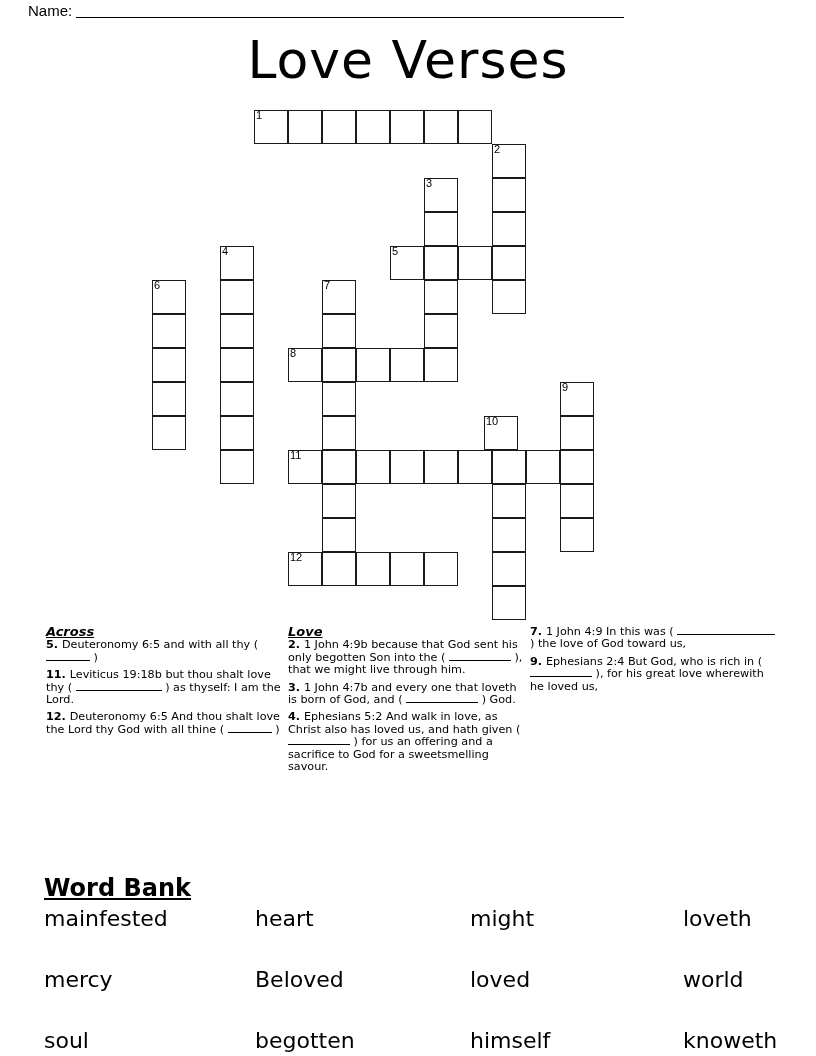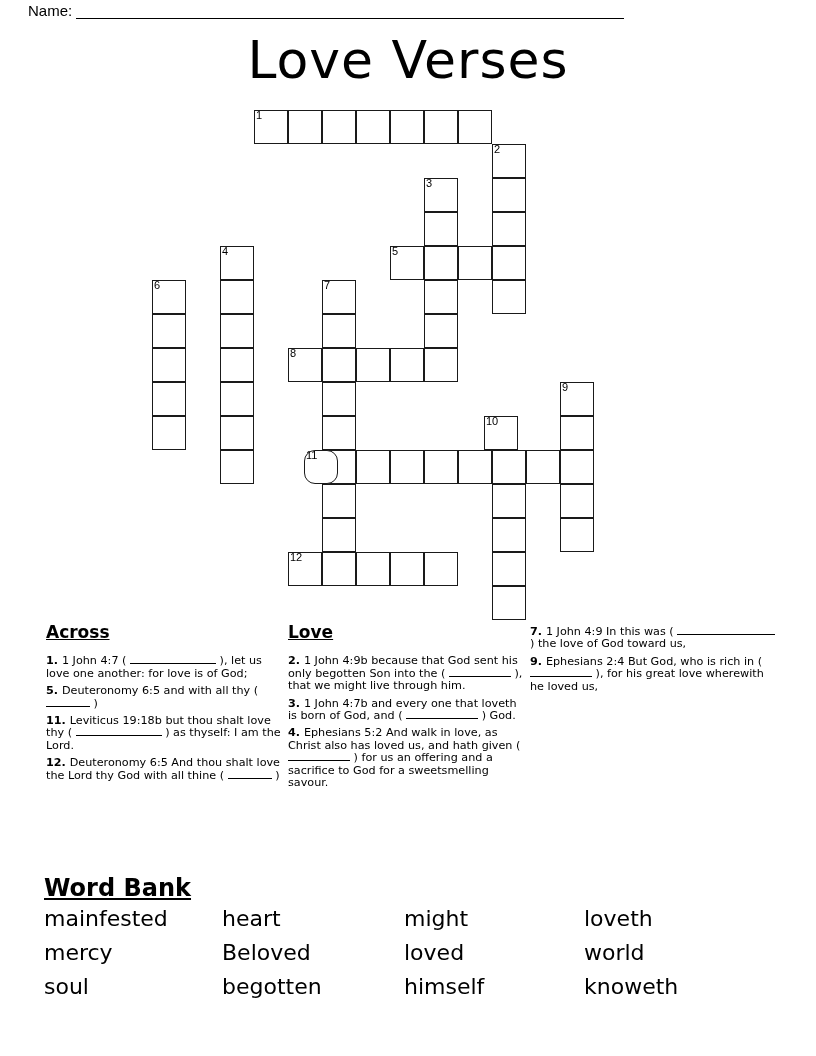--- a/index.html
+++ b/index.html
@@ -4,21 +4,21 @@
 <style>
   html,body{margin:0;padding:0;}
   body{
     width:816px;height:1056px;background:#ffffff;
     font-family:"DejaVu Sans","Liberation Sans",sans-serif;
     color:#000;position:relative;overflow:hidden;
   }
   .page{position:relative;width:816px;height:1056px;}
 
   
-  .name-row{position:absolute;left:28px;top:2px;display:flex;align-items:flex-end;}
+  .name-row{position:absolute;left:28px;top:2px;display:flex;align-items:center;}
   .name-label{font-family:"Liberation Sans",sans-serif;font-size:15px;}
   .name-rule{display:inline-block;width:548px;border-bottom:1px solid #000;margin-left:4px;height:13px;}
 
   
   .title{
     position:absolute;left:0;top:34px;width:816px;text-align:center;
     font-family:"DejaVu Sans",sans-serif;font-size:52px;font-weight:400;
     letter-spacing:1px;line-height:1;
   }
 
@@ -33,33 +33,33 @@
     font-family:"Liberation Sans",sans-serif;
     font-size:11px;line-height:12px;font-weight:400;
   }
 
   
   .clues{position:absolute;left:0;top:626px;width:816px;height:200px;}
   .clue-col{position:absolute;top:0;font-family:"DejaVu Sans",sans-serif;font-size:11.2px;line-height:12.4px;}
   .clue-col.c1{left:46px;width:240px;}
   .clue-col.c2{left:288px;width:238px;}
   .clue-col.c3{left:530px;width:250px;}
-  .clue-head{font-weight:700;text-decoration:underline;font-size:17px;margin-bottom:17px;display:block;}
+  .clue-head{font-weight:700;text-decoration:underline;font-size:13px;margin-bottom:1px;display:block;font-style:italic;}
   .clue{margin-bottom:5px;display:block;}
   .clue b{font-weight:700;}
   .blank{display:inline-block;border-bottom:1px solid #000;vertical-align:baseline;} .b5{width:44px;}
   .b7{width:62px;} .b8{width:72px;} .b9{width:86px;} .b10{width:98px;}
 
   
   .wb{position:absolute;left:44px;top:843px;width:740px;margin-top:32px;}
   .wb-title{
     font-family:"DejaVu Sans",sans-serif;font-size:24px;font-weight:700;
     text-decoration:underline;display:block;margin-bottom:4px;line-height:26px;
   }
-  .wb-grid{display:grid;grid-template-columns:178px 182px 180px 180px;row-gap:6px;}
+  .wb-grid{display:grid;grid-template-columns:178px 182px 180px 180px;row-gap:6px;gap:33px;}
   .wb-word{font-family:"DejaVu Sans",sans-serif;font-size:22px;line-height:28px;white-space:nowrap;}
 </style>
 </head>
 <body>
 
 <div class="page">
 
   <div class="name-row">
     <span class="name-label">Name:</span>
     <span class="name-rule"></span>
@@ -136,41 +136,40 @@
       <div class="cell" style="left: 560px; top: 484px;"></div>
       <div class="cell" style="left: 560px; top: 518px;"></div>
       <div class="cell" style="left: 484px; top: 416px;">
         <span class="num">10</span>
       </div>
       <div class="cell" style="left: 492px; top: 450px;"></div>
       <div class="cell" style="left: 492px; top: 484px;"></div>
       <div class="cell" style="left: 492px; top: 518px;"></div>
       <div class="cell" style="left: 492px; top: 552px;"></div>
       <div class="cell" style="left: 492px; top: 586px;"></div>
-      <div class="cell" style="left: 304px; top: 450px; border-radius: 11px;">
+      <div class="cell" style="left: 288px; top: 450px;">
         <span class="num">11</span>
       </div>
       <div class="cell" style="left: 356px; top: 450px;"></div>
       <div class="cell" style="left: 390px; top: 450px;"></div>
       <div class="cell" style="left: 424px; top: 450px;"></div>
       <div class="cell" style="left: 458px; top: 450px;"></div>
       <div class="cell" style="left: 526px; top: 450px;"></div>
       <div class="cell" style="left: 288px; top: 552px;">
         <span class="num">12</span>
       </div>
       <div class="cell" style="left: 356px; top: 552px;"></div>
       <div class="cell" style="left: 390px; top: 552px;"></div>
       <div class="cell" style="left: 424px; top: 552px;"></div>
     </div>
 
   <div class="clues">
     <div class="clue-col c1">
       <span class="clue-head">Across</span>
       <div id="across-list">
-          <div class="clue"><b>1. </b><span>1 John 4:7 ( </span><span class="blank b9"></span><span> ), let us love one another: for love is of God;</span></div>
           <div class="clue"><b>5. </b><span>Deuteronomy 6:5 and with all thy ( </span><span class="blank b5"></span><span> )</span></div>
           <div class="clue"><b>11. </b><span>Leviticus 19:18b but thou shalt love thy ( </span><span class="blank b9"></span><span> ) as thyself: I am the Lord.</span></div>
           <div class="clue"><b>12. </b><span>Deuteronomy 6:5 And thou shalt love the Lord thy God with all thine ( </span><span class="blank b5"></span><span> )</span></div>
         </div>
     </div>
     <div class="clue-col c2">
       <span class="clue-head">Love</span>
       <div id="down-list">
           <div class="clue"><b>2. </b><span>1 John 4:9b because that God sent his only begotten Son into the ( </span><span class="blank b7"></span><span> ), that we might live through him.</span></div>
           <div class="clue"><b>3. </b><span>1 John 4:7b and every one that loveth is born of God, and ( </span><span class="blank b8"></span><span> ) God.</span></div>

